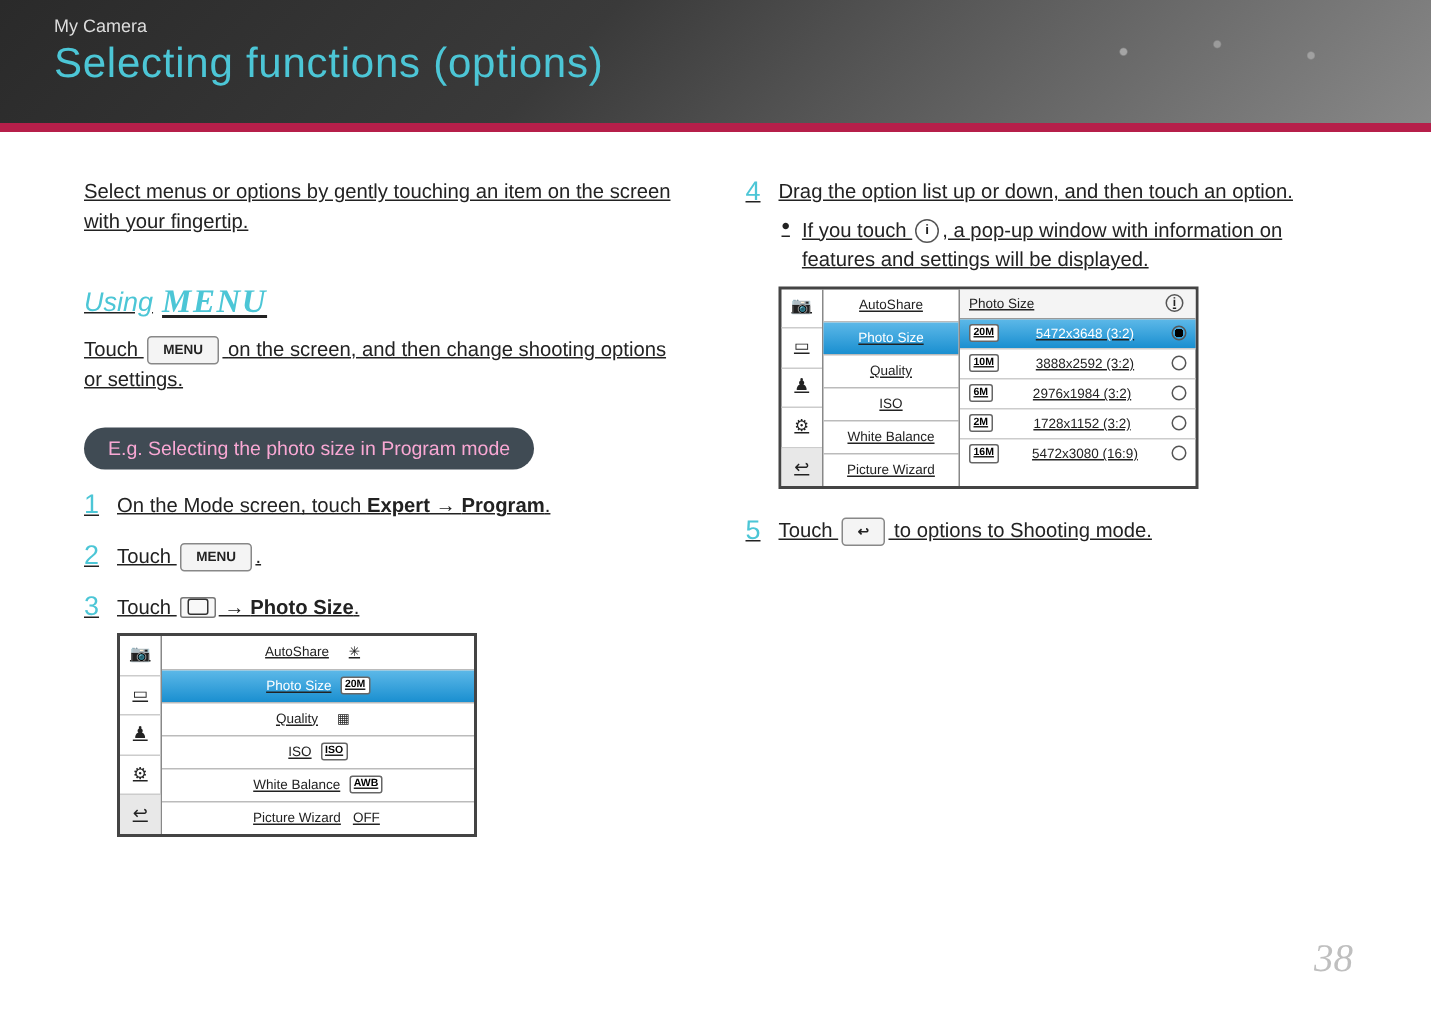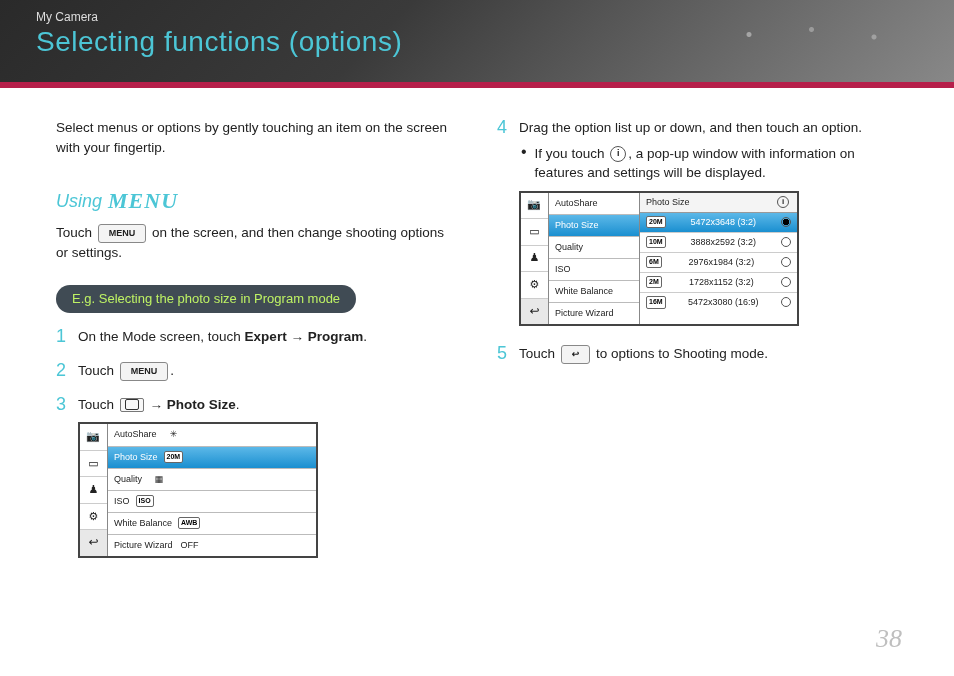--- a/index.html
+++ b/index.html
@@ -23,42 +23,42 @@
     content:"";
     position:absolute; right:30px; top:22px;
     width:250px; height:25px;
     background: radial-gradient(circle at 30% 50%,rgba(255,255,255,.4)2px,transparent 3px),
                 radial-gradient(circle at 55% 30%,rgba(255,255,255,.3)2px,transparent 3px),
                 radial-gradient(circle at 80% 60%,rgba(255,255,255,.3)2px,transparent 3px);
   }
   .breadcrumb { color:#ddd; font-size:12px; margin-bottom:2px; }
   .page-title { color:#4cc6d6; font-size:28px; font-weight:500; letter-spacing:.5px; }
   .content { display:flex; gap:40px; padding:30px 56px 0 56px; font-size:13.5px; line-height:1.45; }
-  .col { flex:1; }
+  .col { flex:1;text-decoration:underline; }
   .intro { margin-bottom:28px; }
   .section-h { color:#4cc6d6; font-size:18px; font-style:italic; margin-bottom:6px; display:flex; align-items:center; gap:6px;}
   .menu-word { font-weight:700; font-size:22px; font-style:italic; letter-spacing:1px; font-family: "Times New Roman", serif;}
   .sub { margin-bottom:22px; }
-  .pill { background:#404b54; color:#bef264; padding:5px 16px; border-radius:14px; font-size:13px; display:inline-block; margin-bottom:14px;}
+  .pill { background:#404b54; color:#f9a8d4; padding:5px 16px; border-radius:14px; font-size:13px; display:inline-block; margin-bottom:14px;}
   .step { display:flex; gap:10px; margin-bottom:14px; align-items:flex-start;}
   .step-num { color:#4cc6d6; font-size:18px; font-weight:300; line-height:1; font-family:"Segoe UI Light",sans-serif; min-width:12px;}
   .step-body { flex:1; }
   .badge { display:inline-flex; align-items:center; justify-content:center; border:1px solid #888; border-radius:3px; background:#f4f4f4; font-size:8px; font-weight:700; padding:1px 5px; vertical-align:middle; margin:0 2px;}
   .badge.wide { padding:2px 10px; font-size:9px;}
   .icon-circ { display:inline-flex; width:16px; height:16px; border:1px solid #555; border-radius:50%; align-items:center; justify-content:center; font-size:9px; font-weight:700; vertical-align:middle; margin:0 2px;}
   .icon-box { display:inline-flex; width:24px; height:14px; border:1px solid #777; border-radius:2px; background:#f8f8f8; align-items:center; justify-content:center; vertical-align:middle; margin:0 2px;}
   .bullet-row { display:flex; gap:8px; margin-top:6px; margin-left:2px;}
   .bullet-dot { font-size:16px; line-height:1; }
   .mock { border:2px solid #444; width:240px; margin-top:8px; display:flex; font-size:9px; background:#fff;}
   .mock2 { border:2px solid #444; width:280px; margin-top:8px; display:flex; font-size:9px; background:#fff;}
   .mock-side { width:28px; display:flex; flex-direction:column; border-right:1px solid #888;}
   .mock-side .cell { flex:1; display:flex; align-items:center; justify-content:center; border-bottom:1px solid #ccc; font-size:11px;}
   .mock-side .cell:last-child { border-bottom:none; background:#e8e8e8;}
   .mock-list { flex:1; display:flex; flex-direction:column;}
-  .mock-row { display:flex; align-items:center; border-bottom:1px solid #bbb; padding:4px 6px; gap:6px; justify-content:flex-start;}
+  .mock-row { display:flex; align-items:center; border-bottom:1px solid #bbb; padding:4px 6px; gap:6px; justify-content:center;}
   .mock-row:last-child { border-bottom:none; }
   .mock-row.sel { background:linear-gradient(#5cb8e8,#1a8fd0); color:#fff; }
   .mock-row .ic { width:22px; text-align:center; font-size:9px;}
   .mock-panel { flex:1; display:flex; flex-direction:column; border-left:1px solid #888;}
   .mock-panel-head { display:flex; justify-content:space-between; align-items:center; padding:3px 6px; border-bottom:1px solid #999; background:#f4f4f4;}
   .opt-row { display:flex; align-items:center; justify-content:space-between; padding:3px 6px; border-bottom:1px solid #ccc; gap:6px;}
   .opt-row:last-child { border-bottom:none;}
   .opt-row.sel { background:linear-gradient(#5cb8e8,#1a8fd0); color:#fff;}
   .mini-badge { border:1px solid #666; border-radius:2px; font-size:7px; padding:0 2px; background:#fff; color:#000; font-weight:700;}
   .radio { width:10px; height:10px; border:1px solid #555; border-radius:50%; display:inline-block;}

